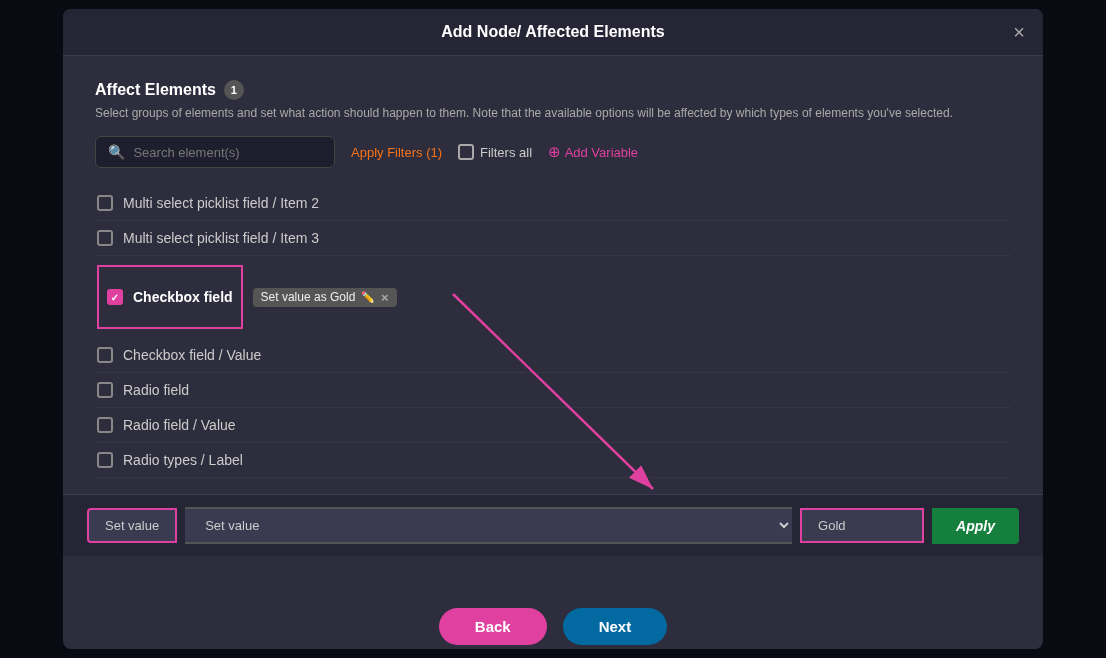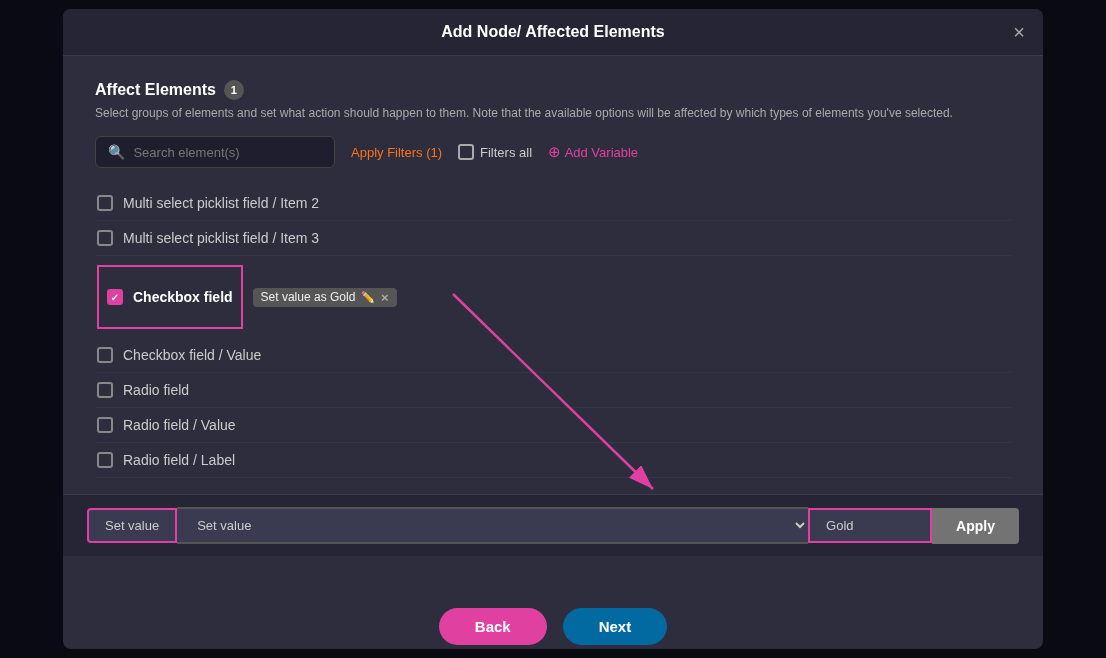--- a/index.html
+++ b/index.html
@@ -208,21 +208,21 @@
       top: 0; left: 0;
       pointer-events: none;
       width: 100%;
       height: 100%;
     }
     .bottom-bar {
       background: #252535;
       padding: 12px 24px;
       display: flex;
       align-items: center;
-      gap: 0;
+      gap: 8px;
       border-top: 1px solid #3a3a50;
     }
     .action-label {
       color: #ccc;
       font-size: 13px;
       background: #3a3a50;
       border: 2px solid #e040a0;
       padding: 8px 16px;
       border-radius: 4px 0 0 4px;
       white-space: nowrap;
@@ -247,28 +247,29 @@
     .value-input {
       background: #3a3a50;
       border: none;
       color: #ccc;
       font-size: 13px;
       padding: 8px 16px;
       width: 120px;
       outline: none;
     }
     .apply-btn {
-      background: #737373;
+      background: #15803d;
       color: #fff;
       border: none;
       padding: 10px 24px;
       font-size: 14px;
       font-weight: 600;
       cursor: pointer;
       border-radius: 0 4px 4px 0;
+      font-style: italic;
     }
     .modal-footer {
       display: flex;
       justify-content: center;
       gap: 16px;
       padding: 16px 24px 20px;
     }
     .back-btn, .next-btn {
       padding: 10px 36px;
       border-radius: 30px;
@@ -356,21 +357,21 @@
           <span>Radio field</span>
         </li>
 
         <li>
           <div class="el-checkbox"></div>
           <span>Radio field / Value</span>
         </li>
 
         <li>
           <div class="el-checkbox"></div>
-          <span>Radio field / Label</span>
+          <span>Radio types / Label</span>
         </li>
       </ul>
 
       <svg class="arrow-container" style="position:absolute; top:0; left:0; width:100%; height:520px; pointer-events:none; overflow:visible;">
         <defs>
           <marker id="arrowhead" markerWidth="10" markerHeight="7" refX="10" refY="3.5" orient="auto">
             <polygon points="0 0, 10 3.5, 0 7" fill="#e040a0"></polygon>
           </marker>
         </defs>
 

